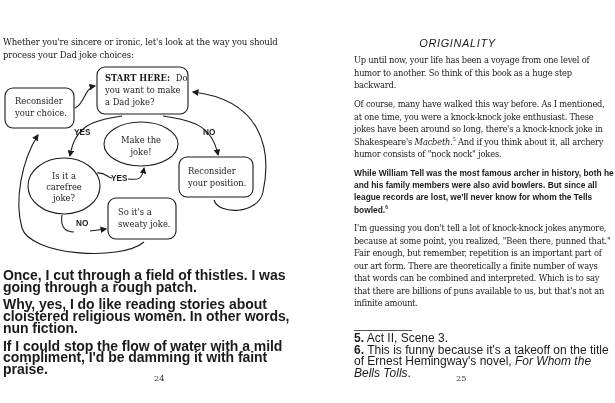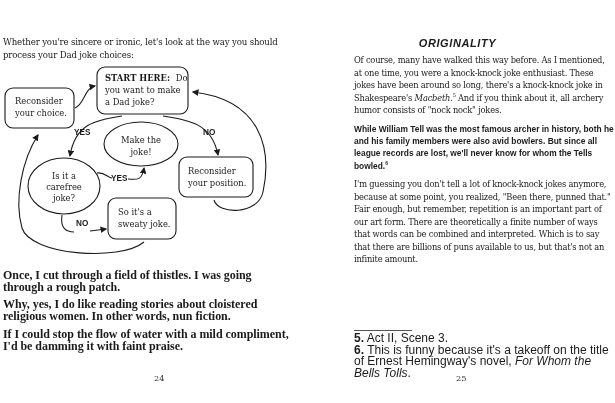--- a/index.html
+++ b/index.html
@@ -7,23 +7,23 @@
   .page { position:absolute; top:0; height:403px; }
   .left { left:0; width:300px; }
   .right { left:300px; width:315px; }
   .serif { font-family: "DejaVu Serif", "Liberation Serif", serif; }
   .intro { position:absolute; left:3px; top:36px; width:290px; font-size:8.6px; line-height:12.6px; letter-spacing:-0.15px; }
   .diagram { position:absolute; left:0; top:60px; width:300px; height:200px; }
   .node-text { font-family: "DejaVu Serif", serif; font-size:8.4px; fill:#1b1b1b; }
   .node-bold { font-weight:bold; }
   .edge-label { font-family: "Liberation Sans", sans-serif; font-weight:bold; font-size:8.2px; fill:#1b1b1b; }
   .jokes { position:absolute; left:3px; top:270px; width:292px; }
-  .joke { font-family: Liberation Serif, serif; font-weight:bold; font-size:12px; line-height:11.7px; margin:0 0 6px 0; letter-spacing:-0.05px; }
+  .joke { font-family: Liberation Sans, sans-serif; font-weight:bold; font-size:14px; line-height:11.7px; margin:0 0 6px 0; letter-spacing:-0.05px; }
   .folio { position:absolute; top:373px; font-size:8.2px; font-family:"DejaVu Serif", serif; color:#333; }
-  .title { position:absolute; left:0; width:315px; top:37px; text-align:center; font-family:"Liberation Sans", sans-serif; font-weight:bold; font-style:italic; font-size:11px; letter-spacing:0.6px; }
+  .title { position:absolute; left:0; width:315px; top:37px; text-align:center; font-family:"Liberation Sans", sans-serif; font-weight:normal; font-style:italic; font-size:11px; letter-spacing:0.6px; }
   .body { position:absolute; left:54px; top:54px; width:260px; }
   .para { font-family:"DejaVu Serif", serif; font-size:8.3px; line-height:12.5px; margin:0 0 6.5px 0; letter-spacing:-0.2px; }
   .para-bold { font-family:"Liberation Sans", sans-serif; font-weight:bold; font-size:8.4px; line-height:12.2px; margin:0 0 6.5px 0; }
   sup { font-size:5px; vertical-align:super; line-height:0; }
   .rule { position:absolute; left:54px; top:330px; width:58px; border-top:1px solid #555; }
   .footnotes { position:absolute; left:54px; top:333px; width:260px; font-family:"Liberation Sans", sans-serif; font-size:12px; line-height:11.5px; }
   .fn-num { font-weight:bold; }
 </style>
 </head>
 <body>
@@ -90,20 +90,21 @@
     <p class="joke">If I could stop the flow of water with a mild compliment, I'd be damming it with faint praise.</p>
   </div>
 
   <div class="folio" style="left:154px;">24</div>
 </div>
 
 <div class="page right">
   <div class="title">ORIGINALITY</div>
 
   <div class="body">
+    <p class="para">Up until now, your life has been a voyage from one level of humor to another. So think of this book as a huge step backward.</p>
     <p class="para"><span>Of course, many have walked this way before. As I mentioned, at one time, you were a knock-knock joke enthusiast. These jokes have been around so long, there's a knock-knock joke in Shakespeare's </span><i>Macbeth</i><span>.</span><sup>5</sup><span> And if you think about it, all archery humor consists of "nock nock" jokes.</span></p>
     <p class="para-bold"><span>While William Tell was the most famous archer in history, both he and his family members were also avid bowlers. But since all league records are lost, we'll never know for whom the Tells bowled.</span><sup>6</sup></p>
     <p class="para">I'm guessing you don't tell a lot of knock-knock jokes anymore, because at some point, you realized, "Been there, punned that." Fair enough, but remember, repetition is an important part of our art form. There are theoretically a finite number of ways that words can be combined and interpreted. Which is to say that there are billions of puns available to us, but that's not an infinite amount.</p>
   </div>
 
   <div class="rule"></div>
 
   <div class="footnotes">
     <div><span class="fn-num">5.</span><span> Act II, Scene 3.</span></div>
     <div><span class="fn-num">6.</span><span> This is funny because it's a takeoff on the title of Ernest Hemingway's novel, </span><i>For Whom the Bells Tolls</i><span>.</span></div>

